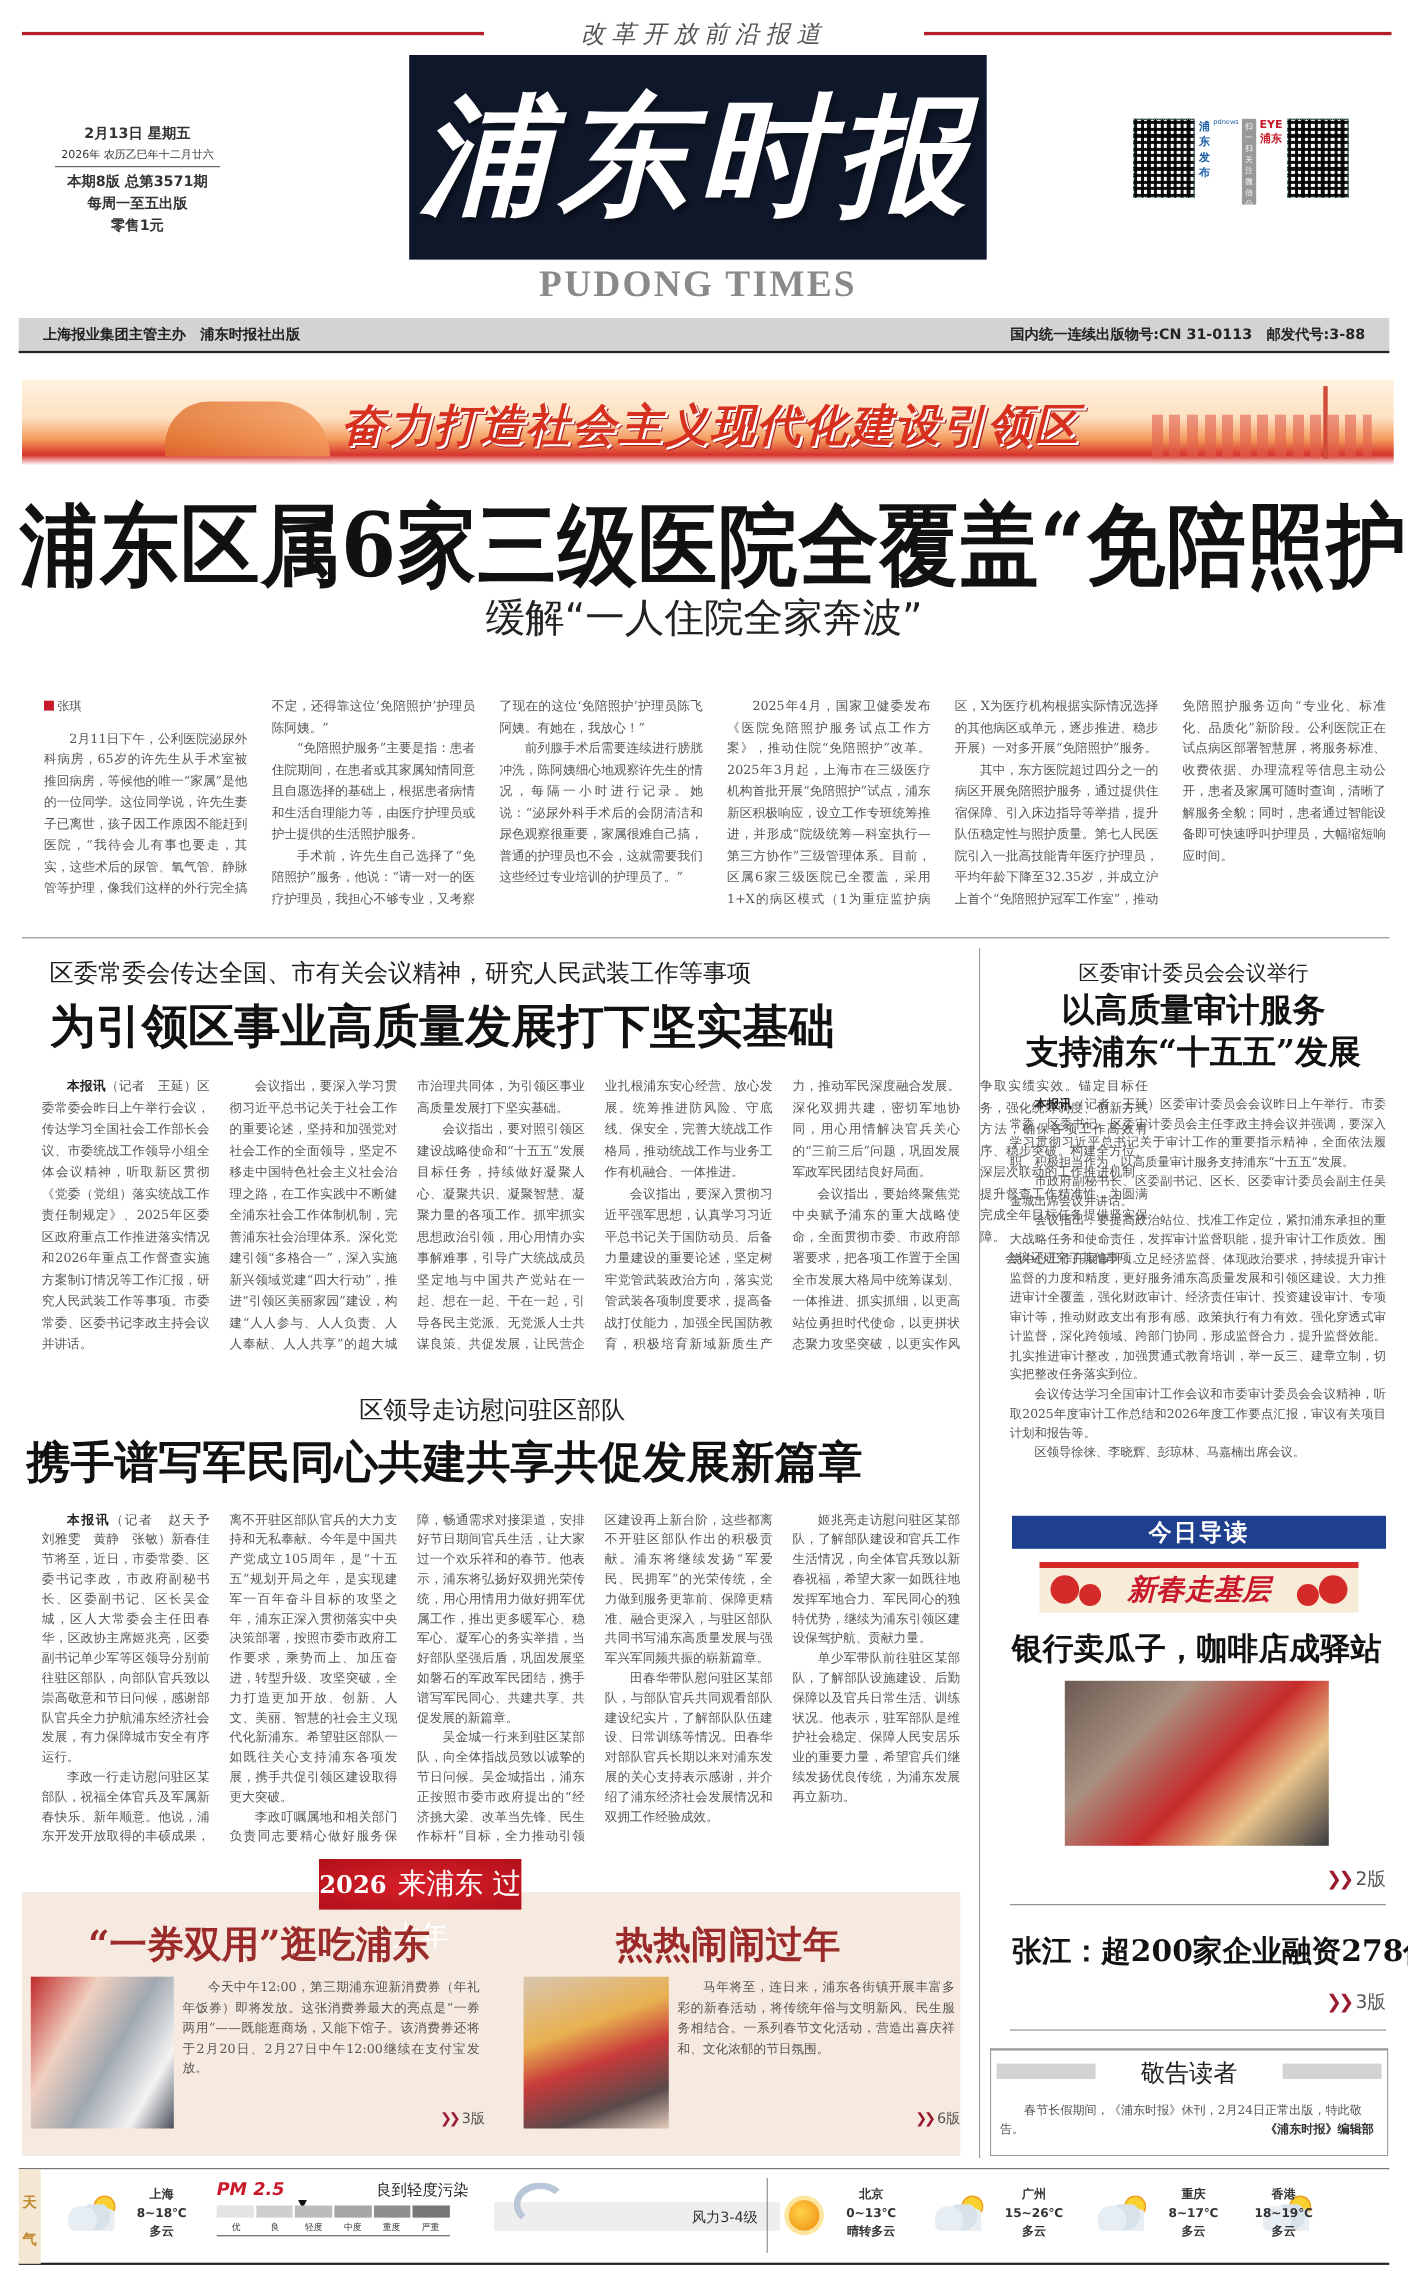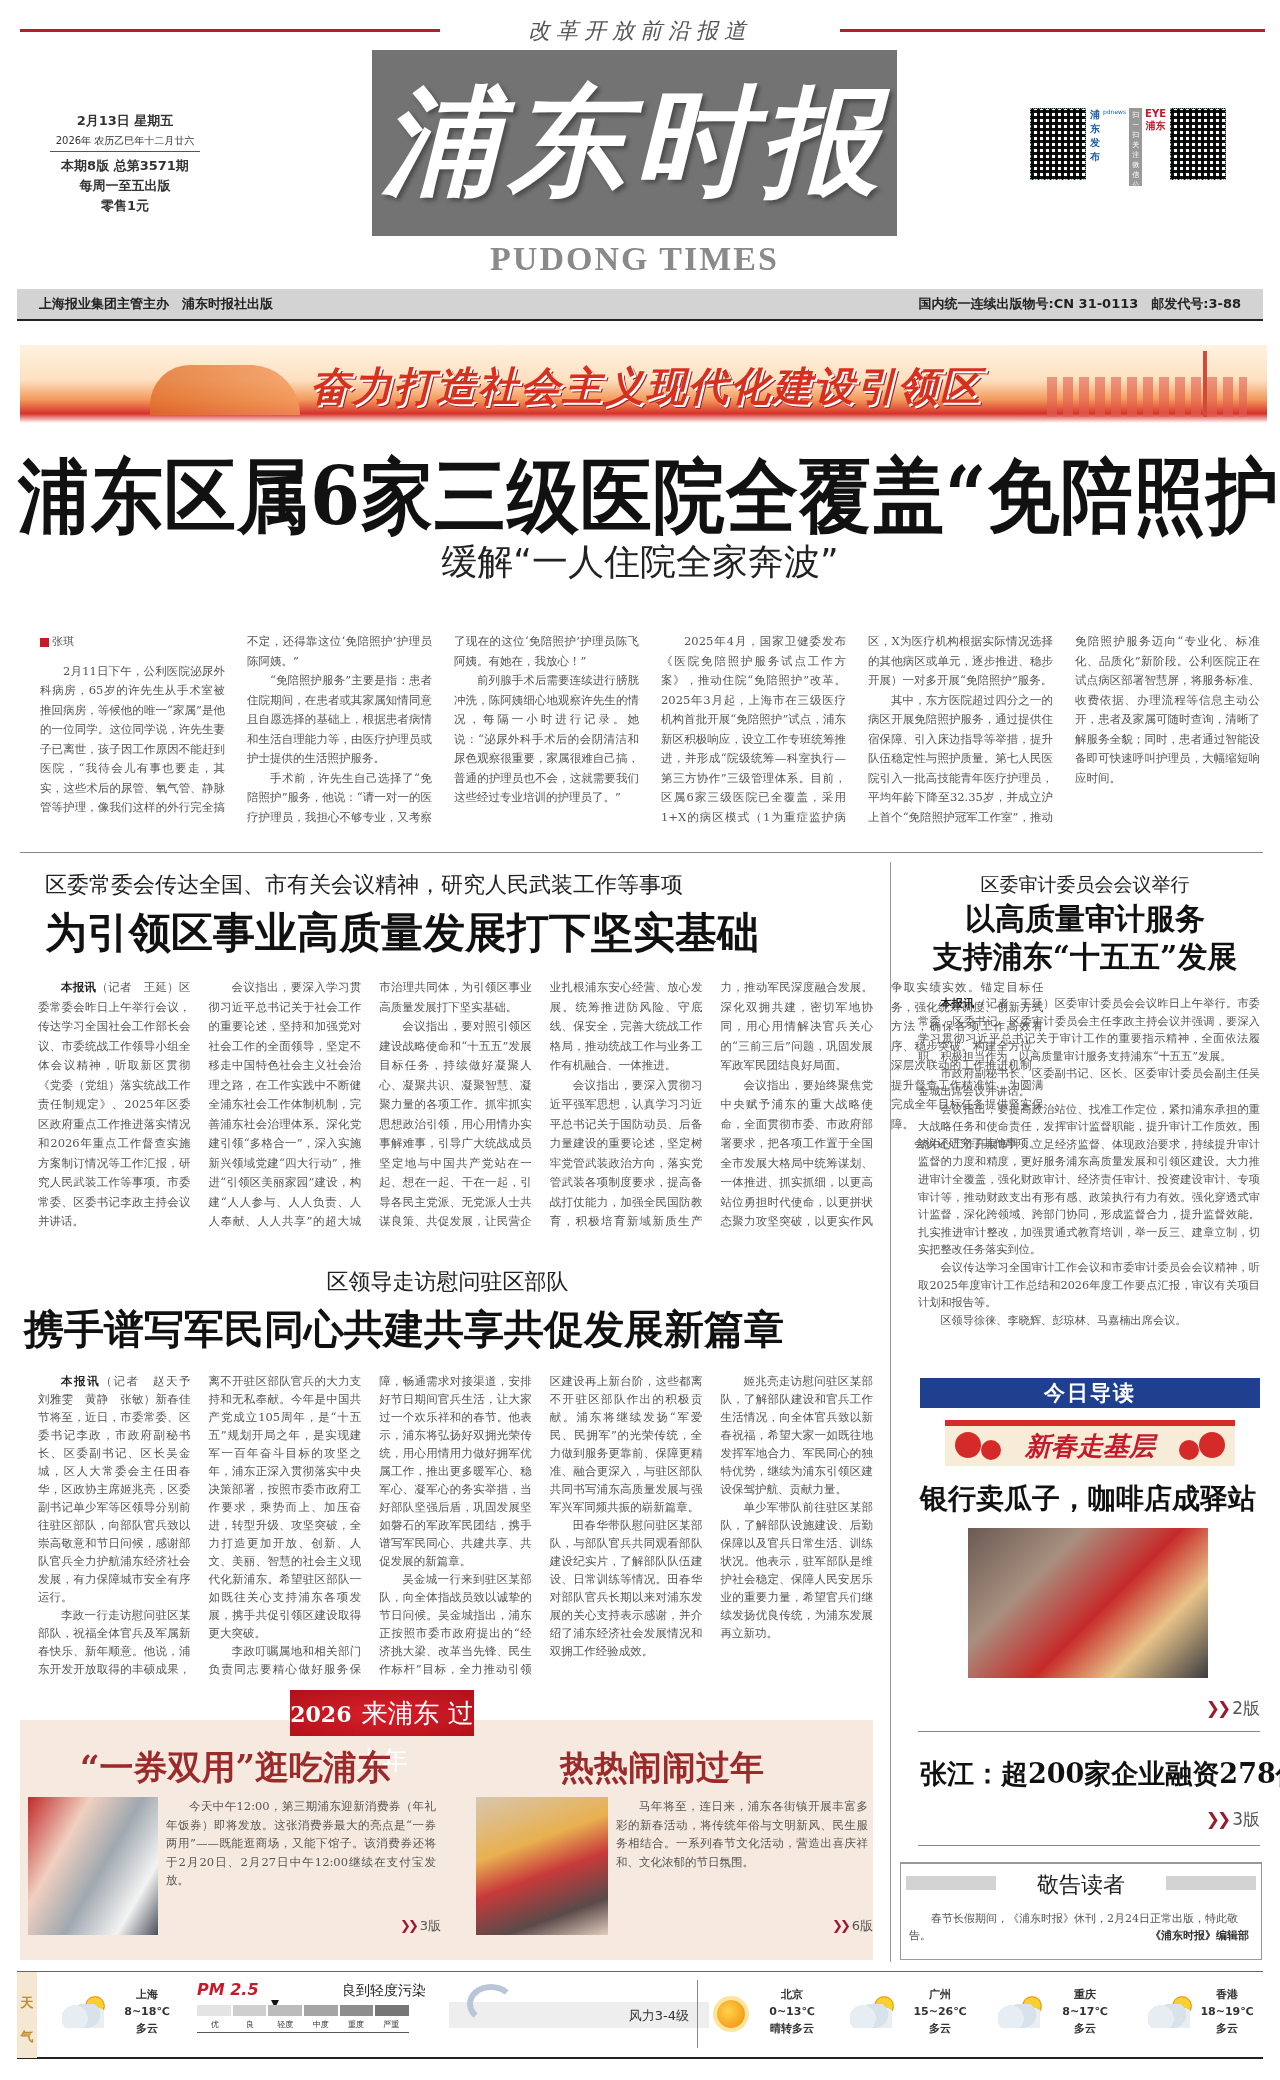--- a/index.html
+++ b/index.html
@@ -7,21 +7,21 @@
   .abs { position: absolute; }
   .sans { font-family: "DejaVu Sans", sans-serif; }
 
   
   .slogan-line { height: 3px; background: #b31f2a; top: 29px; }
   .slogan { top: 16px; left: 0; width: 1280px; text-align: center; font-size: 22px; font-style: italic; color: #555; letter-spacing: 6px; }
   .date-block { left: 40px; top: 112px; width: 170px; text-align: center; font-family: "DejaVu Sans", sans-serif; color: #333; }
   .date-block .d1 { font-size: 13px; font-weight: bold; margin-bottom: 4px; }
   .date-block .d2 { font-size: 10px; padding-bottom: 3px; border-bottom: 1px solid #555; margin: 0 10px 4px; }
   .date-block .d3 { font-size: 13px; font-weight: bold; line-height: 20px; }
-  .logo-box { left: 372px; top: 50px; width: 525px; height: 186px; background: #737373; color: #fff; display: flex; align-items: center; justify-content: center; font-size: 118px; font-family: "DejaVu Serif", serif; font-style: italic; font-weight: bold; letter-spacing: 8px; text-shadow: 3px 3px 4px rgba(0,0,0,0.35); }
+  .logo-box { left: 372px; top: 50px; width: 525px; height: 186px; background: #0f172a; color: #fff; display: flex; align-items: center; justify-content: center; font-size: 118px; font-family: "DejaVu Serif", serif; font-style: italic; font-weight: bold; letter-spacing: 8px; text-shadow: 3px 3px 4px rgba(0,0,0,0.35); }
   .logo-en { left: 372px; top: 240px; width: 525px; text-align: center; font-size: 34px; color: #8a8a8a; font-family: "Liberation Serif", serif; font-weight: bold; letter-spacing: 2px; }
   .qr-wrap { left: 1030px; top: 108px; width: 200px; height: 78px; display: flex; gap: 4px; }
   .qr { width: 56px; height: 72px; border: 1px dotted #7aa; background:
       repeating-linear-gradient(90deg, #111 0 3px, #fff 3px 6px),
       repeating-linear-gradient(0deg, #111 0 3px, #fff 3px 6px); background-blend-mode: multiply; }
   .qr-mid { width: 76px; display: flex; flex-direction: row; gap: 3px; font-family: "DejaVu Sans", sans-serif; }
   .qr-mid .a { font-size: 10px; color: #1e5fa8; font-weight: bold; }
   .qr-mid .b { font-size: 6px; color: #1e5fa8; }
   .qr-mid .c { font-size: 7px; background: #999; color: #fff; text-align: center; padding: 2px 0; }
   .qr-mid .e { font-size: 10px; color: #c8182a; font-weight: bold; text-align: center; }
@@ -293,21 +293,21 @@
   <div class="sun-small" style="left:1005px;top:24px;" data-name="sun-icon"></div>
   <div class="cloud" style="left:981px;top:32px;" data-name="cloudy-icon"></div>
   <div class="wx-city" style="left:1038px;top:14px;width:60px;" data-name="weather-city-chongqing">
     <div>重庆</div>
       <div>8~17℃</div>
       <div>多云</div>
   </div>
 
   <div class="sun-small" style="left:1155px;top:24px;" data-name="sun-icon"></div>
   <div class="cloud" style="left:1131px;top:32px;" data-name="cloudy-icon"></div>
-  <div class="wx-city" style="left:1180px;top:14px;width:60px;text-align:center;" data-name="weather-city-hongkong">
+  <div class="wx-city" style="left:1120px;top:14px;width:60px;text-align:center;" data-name="weather-city-hongkong">
     <div>香港</div>
       <div>18~19℃</div>
       <div>多云</div>
   </div>
 </div>
 
 <style>
   [data-name="festival-item-title"]:nth-of-type(n) {}
 </style>
 <div class="abs arrow-ref" data-name="festival-ref-2" style="left: 832px; top: 1917px; font-size: 13px;"><span class="chev" data-name="double-chevron-icon">❯❯</span><span>6版</span></div>

